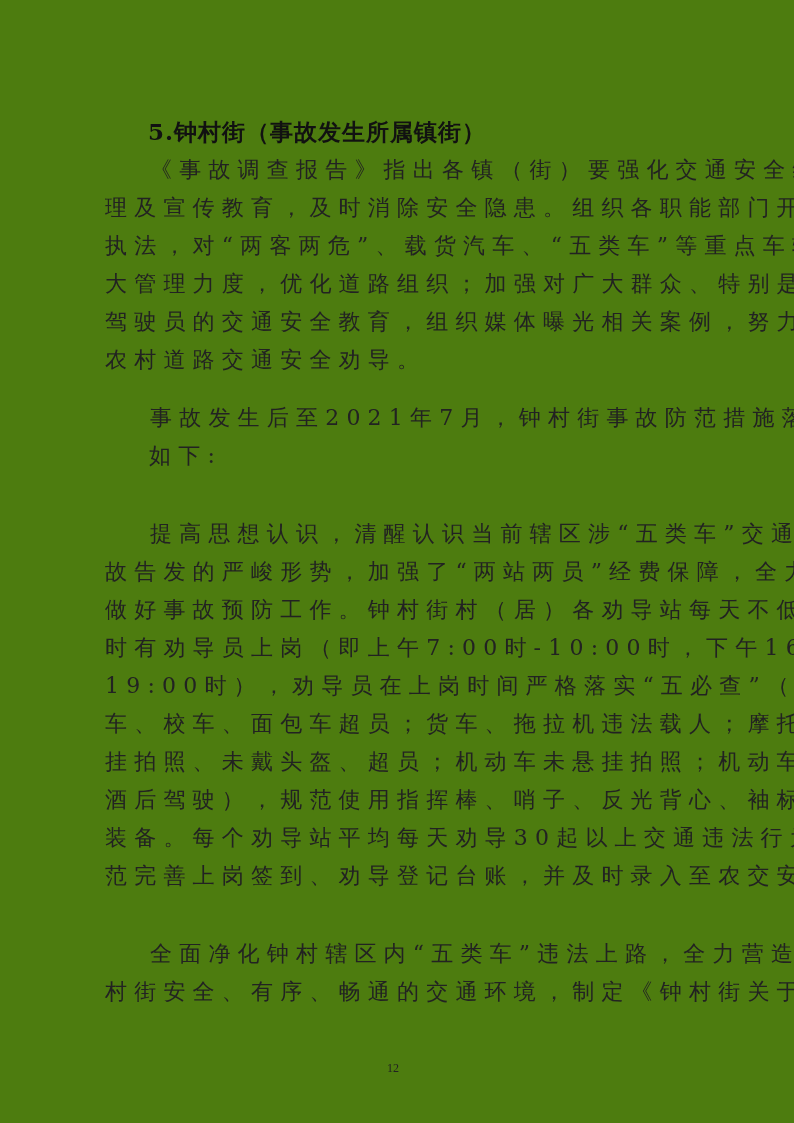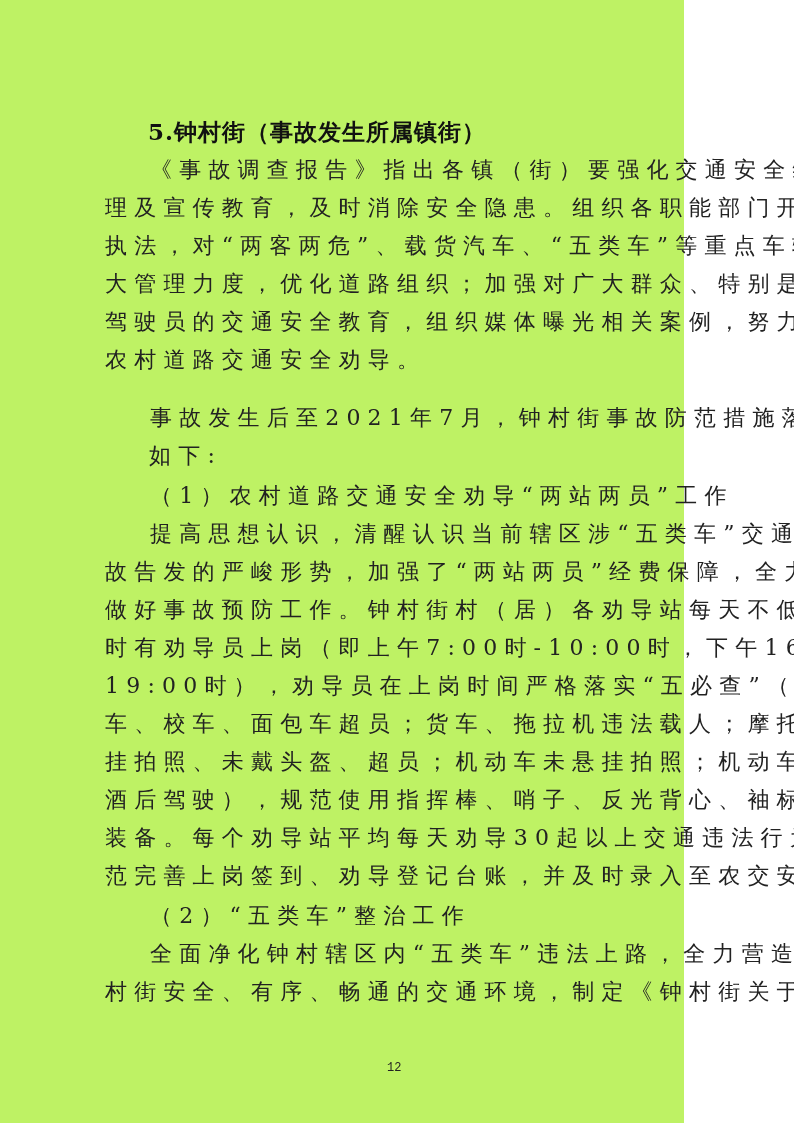--- a/index.html
+++ b/index.html
@@ -11,23 +11,23 @@
       width: 794px;
       height: 1123px;
       position: relative;
       overflow: hidden;
       font-family: "DejaVu Serif", "Liberation Serif", serif;
       color: #1a1a1a;
     }
     .page {
       position: absolute;
       left: 0; top: 0;
-      width: 684px;
+      width: 794px;
       height: 1123px;
-      background: #bef264;
+      background: #4d7c0f;
     }
     .line {
       position: absolute;
       left: 105px;
       width: 600px;
       height: 38px;
       font-size: 22px;
       line-height: 38px;
       white-space: nowrap;
       letter-spacing: 7.2px;
@@ -48,52 +48,50 @@
       letter-spacing: 1px;
       color: #111;
       font-family: "DejaVu Serif", "Liberation Serif", serif;
     }
     .page-number {
       position: absolute;
       left: 387px;
       top: 1061px;
       font-size: 12px;
       color: #222;
-      font-family: Liberation Mono, monospace;
+      font-family: Liberation Serif, serif;
     }
   </style>
 </head>
 <body>
 
 <div class="page">
 
   <div class="heading">5.钟村街（事故发生所属镇街）</div>
 
   <div class="line indent" style="top:151px;">《事故调查报告》指出各镇（街）要强化交通安全综合治</div>
   <div class="line" style="top:189px;">理及宣传教育，及时消除安全隐患。组织各职能部门开展联合</div>
   <div class="line" style="top:227px;">执法，对“两客两危”、载货汽车、“五类车”等重点车辆加</div>
   <div class="line" style="top:265px;">大管理力度，优化道路组织；加强对广大群众、特别是机动车</div>
   <div class="line" style="top:303px;">驾驶员的交通安全教育，组织媒体曝光相关案例，努力提高群</div>
   <div class="line" style="top:341px;">农村道路交通安全劝导。</div>
 
   <div class="line indent" style="top:399px;">事故发生后至2021年7月，钟村街事故防范措施落实情况</div>
   <div class="line" style="top:437px;margin-left:44px;">如下:</div>
 
-  <div class="line sub-indent" style="top:477px;">（1）农村道路交通安全劝导“两站两员”工作</div>
 
   <div class="line indent" style="top:515px;">提高思想认识，清醒认识当前辖区涉“五类车”交通事</div>
   <div class="line" style="top:553px;">故告发的严峻形势，加强了“两站两员”经费保障，全力以赴</div>
   <div class="line" style="top:591px;">做好事故预防工作。钟村街村（居）各劝导站每天不低于6小</div>
   <div class="line" style="top:629px;">时有劝导员上岗（即上午7:00时-10:00时，下午16:00时-</div>
   <div class="line" style="top:667px;">19:00时），劝导员在上岗时间严格落实“五必查”（即客</div>
   <div class="line" style="top:705px;">车、校车、面包车超员；货车、拖拉机违法载人；摩托车未悬</div>
   <div class="line" style="top:743px;">挂拍照、未戴头盔、超员；机动车未悬挂拍照；机动车驾驶人</div>
   <div class="line" style="top:781px;">酒后驾驶），规范使用指挥棒、哨子、反光背心、袖标等劝导</div>
   <div class="line" style="top:819px;">装备。每个劝导站平均每天劝导30起以上交通违法行为，按规</div>
   <div class="line" style="top:857px;">范完善上岗签到、劝导登记台账，并及时录入至农交安APP。</div>
 
-  <div class="line sub-indent" style="top:897px;">（2）“五类车”整治工作</div>
 
   <div class="line indent" style="top:935px;">全面净化钟村辖区内“五类车”违法上路，全力营造钟</div>
   <div class="line" style="top:973px;">村街安全、有序、畅通的交通环境，制定《钟村街关于进一步</div>
 
   <div class="page-number">12</div>
 </div>
 
 </body></html>

